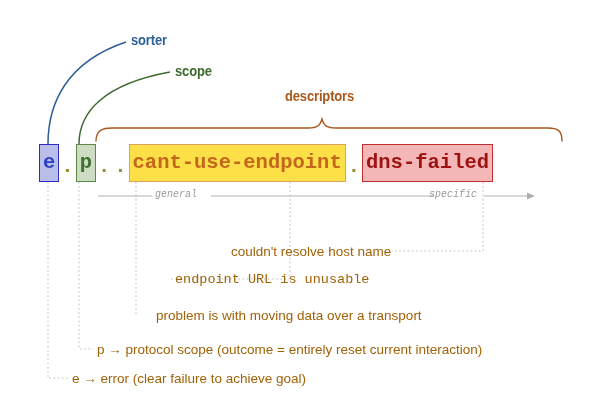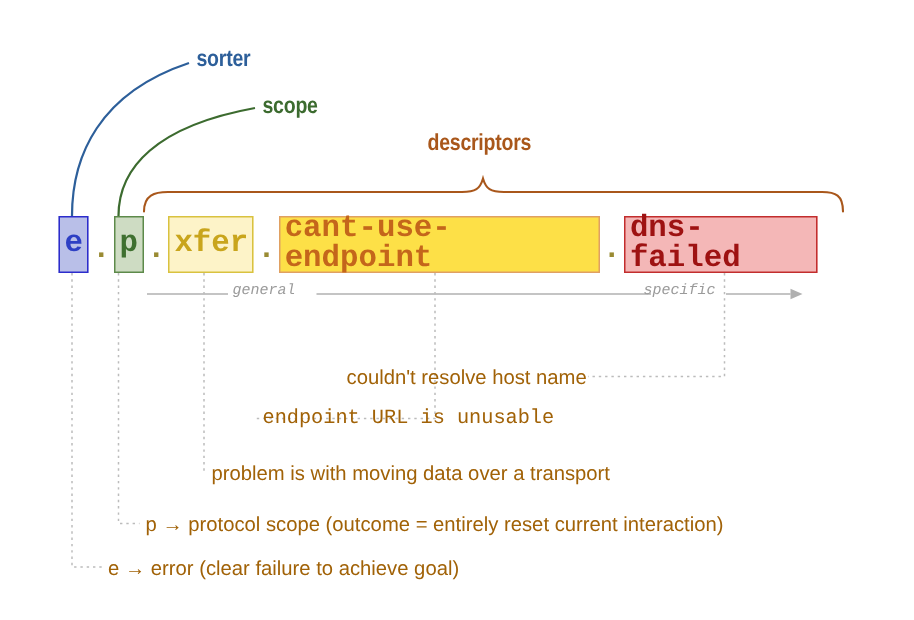--- a/index.html
+++ b/index.html
@@ -79,21 +79,21 @@
   
   .note{
     position:absolute;z-index:3;
     font-family:"Liberation Sans", sans-serif;
     font-size:13.5px;
     color:#a16207;
     white-space:nowrap;
   }
   #note-dns{left:231px;top:244px;}
   #note-cue{left:175px;top:272px;font-family:Liberation Mono, monospace;}
-  #note-xfer{left:141px;top:308px;}
+  #note-xfer{left:156px;top:308px;}
   #note-p{left:97px;top:342px;}
   #note-e{left:72px;top:371px;}
 </style>
 </head>
 <body>
 
 <div id="stage">
 
   <svg class="layer behind" viewBox="0 0 609 413">
 
@@ -139,21 +139,20 @@
   <div id="token-row">
 
     <span class="tok" id="tok-e" style="color: rgb(45, 63, 196); background: rgb(185, 191, 232); border-color: rgb(44, 44, 204);">e</span>
 
     <span class="dot">.</span>
 
     <span class="tok" id="tok-p" style="color: rgb(63, 112, 48); background: rgb(206, 220, 195); border-color: rgb(93, 138, 74);">p</span>
 
     <span class="dot">.</span>
 
-    <span class="tok" id="tok-xfer" style="color: rgb(201, 165, 28); background: rgb(253, 243, 200); border-color: rgb(217, 194, 63);">xfer</span>
 
     <span class="dot">.</span>
 
     <span class="tok" id="tok-cue" style="color: rgb(196, 102, 27); background: #fde047; border-color: rgb(224, 160, 98);">cant-use-endpoint</span>
 
     <span class="dot">.</span>
 
     <span class="tok" id="tok-dns" style="color: rgb(158, 18, 18); background: rgb(244, 183, 183); border-color: rgb(194, 45, 45);">dns-failed</span>
   </div>
 

